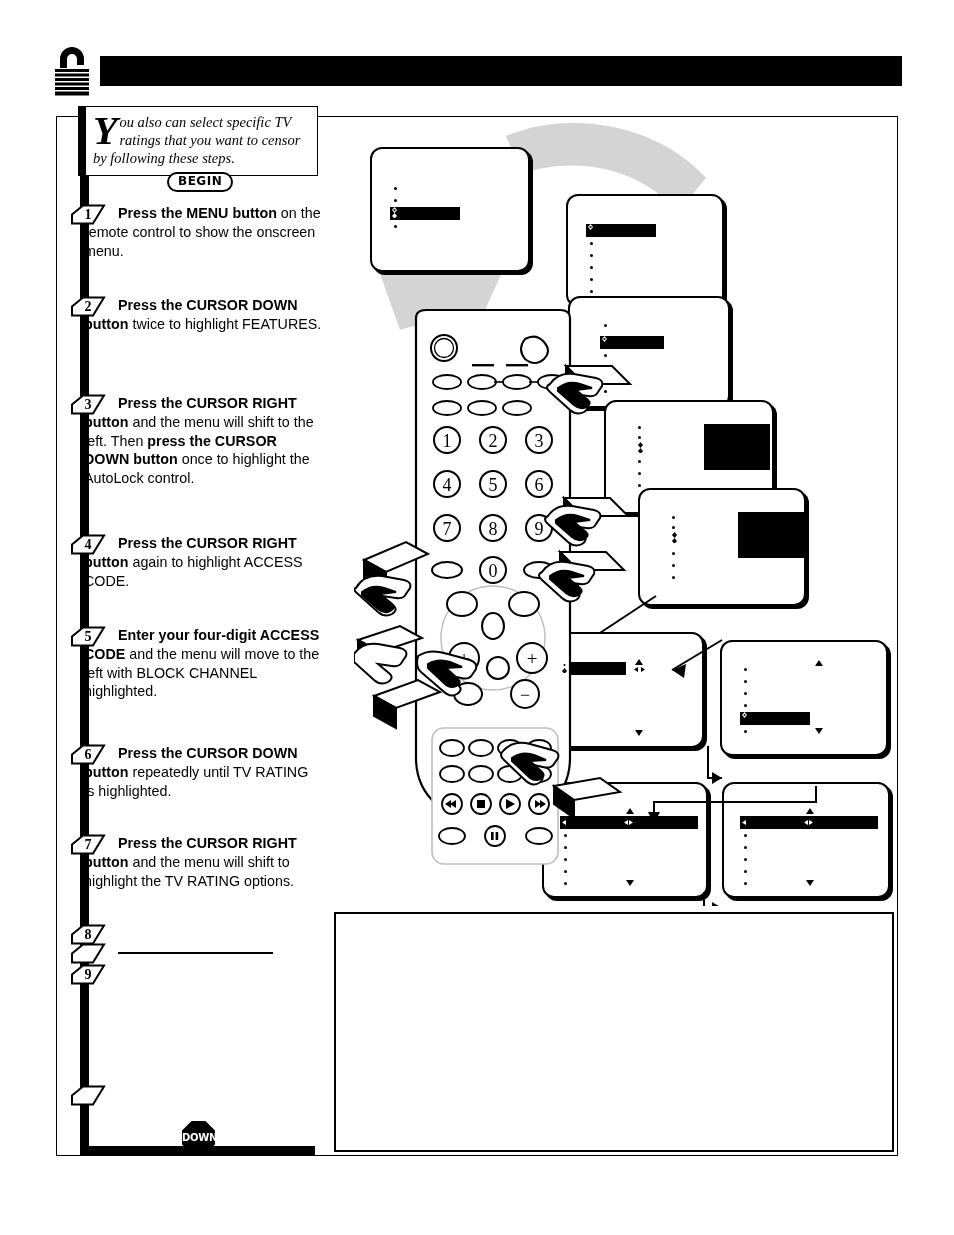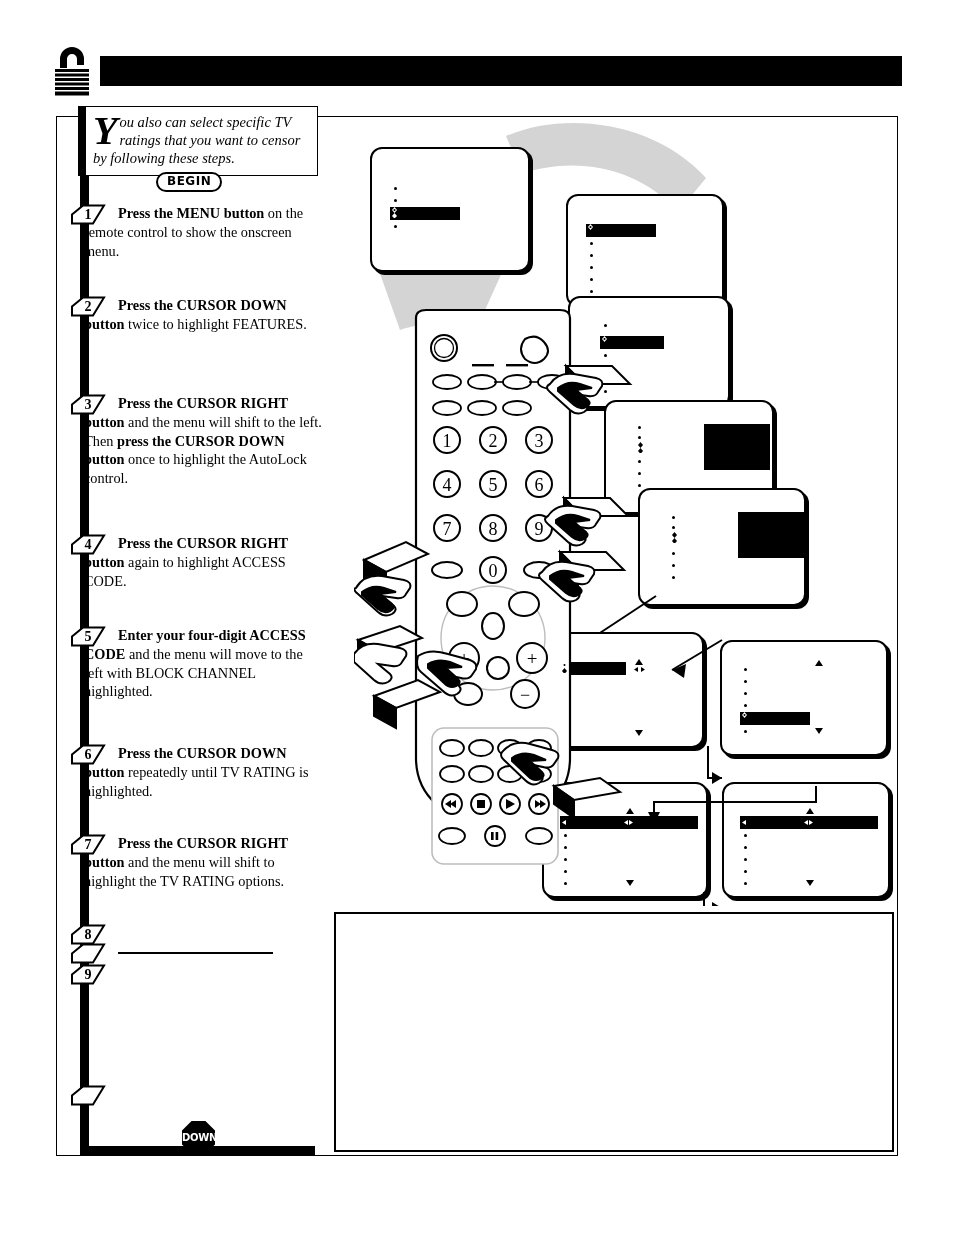--- a/index.html
+++ b/index.html
@@ -97,21 +97,21 @@
     font-style: italic;
     font-weight: bold;
     font-size: 40px;
     line-height: 33px;
     padding-right: 2px;
     padding-top: 1px;
   }
 
   .begin-badge {
     position: absolute;
-    left: 100px; top: 56px;
+    left: 111px; top: 56px;
     border: 2.5px solid #000;
     border-radius: 10px;
     padding: 1px 9px 2px 9px;
     background: #fff;
     font-family: "DejaVu Sans", sans-serif;
     font-weight: bold;
     font-size: 12px;
     letter-spacing: 0.5px;
     line-height: 13px;
   }
@@ -134,21 +134,21 @@
     text-align: center;
     line-height: 21px;
     font-family: "Liberation Serif", serif;
     font-weight: bold;
     font-size: 14px;
   }
   .step-text {
     margin: 0;
     padding-left: 14px;
     text-indent: 34px;
-    font-family: Liberation Serif, serif;
+    font-family: Liberation Sans, sans-serif;
     font-size: 14.3px;
     line-height: 18.8px;
   }
   .step-text b { font-weight: bold; }
 
   .empty-diamond {
     position: absolute;
     left: 14px;
     width: 36px; height: 21px;
   }

